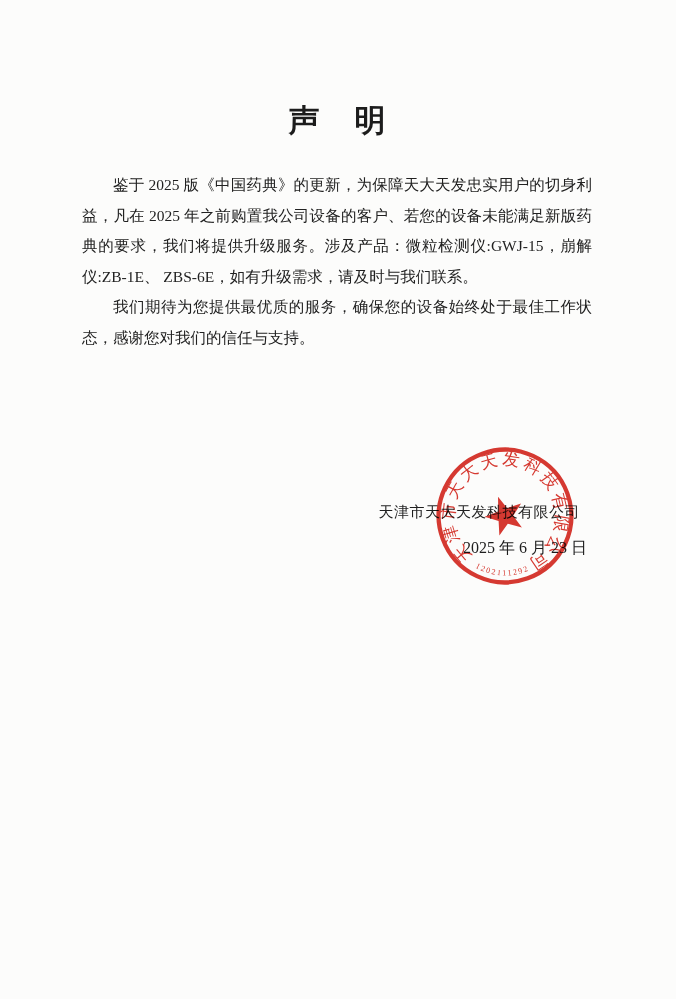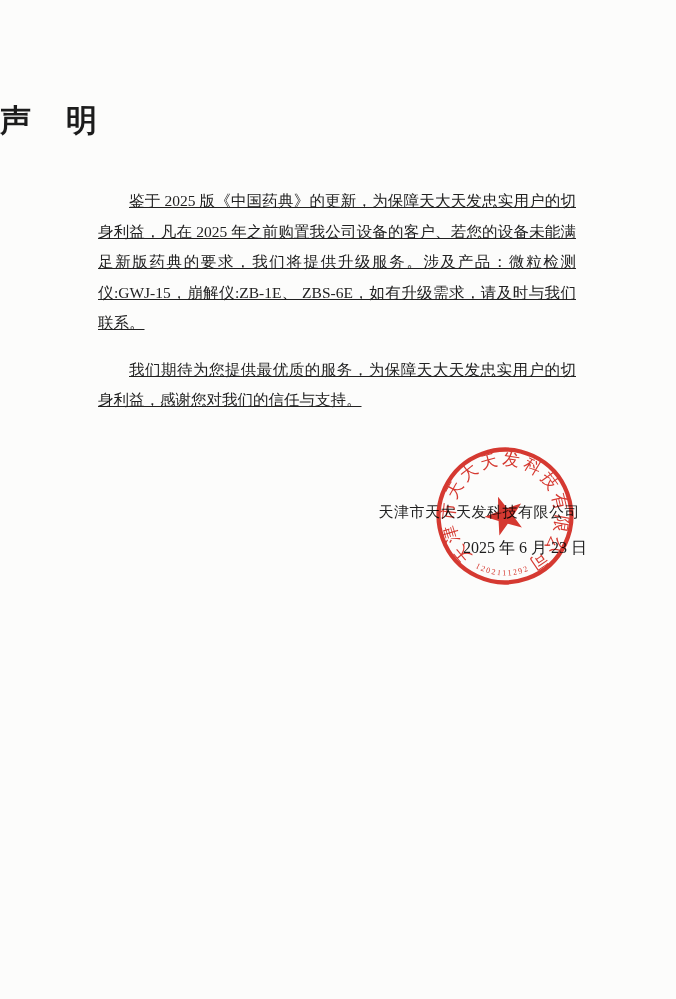--- a/index.html
+++ b/index.html
@@ -16,38 +16,38 @@
     overflow: hidden;
     font-family: "Liberation Serif", "DejaVu Serif", serif;
     color: #212121;
   }
   .doc-title {
     position: absolute;
     top: 100px;
     left: 0;
     width: 676px;
     margin: 0;
+    text-align: center;
     font-size: 31px;
     font-weight: bold;
     letter-spacing: 2px;
     color: #1c1c1c;
   }
   .doc-body {
     position: absolute;
     top: 170px;
     left: 82px;
     width: 510px;
     font-size: 15.5px;
     line-height: 30.5px;
     text-align: justify;
   }
   .doc-body p {
-    margin: 16px;
+    margin: 0;
     text-indent: 2em;
-    text-decoration: underline;
   }
   .signature-company {
     position: absolute;
     top: 503px;
     right: 96px;
     font-size: 15px;
     letter-spacing: 0.5px;
     color: #1e1e1e;
   }
   .signature-date {
@@ -74,21 +74,21 @@
 </style>
 </head>
 <body>
 
 <div class="page">
 
   <h1 class="doc-title">声　明</h1>
 
   <div class="doc-body">
     <p>鉴于 2025 版《中国药典》的更新，为保障天大天发忠实用户的切身利益，凡在 2025 年之前购置我公司设备的客户、若您的设备未能满足新版药典的要求，我们将提供升级服务。涉及产品：微粒检测仪:GWJ-15，崩解仪:ZB-1E、 ZBS-6E，如有升级需求，请及时与我们联系。</p>
-    <p>我们期待为您提供最优质的服务，为保障天大天发忠实用户的切身利益，感谢您对我们的信任与支持。</p>
+    <p>我们期待为您提供最优质的服务，确保您的设备始终处于最佳工作状态，感谢您对我们的信任与支持。</p>
   </div>
 
   <div class="signature-company">天津市天大天发科技有限公司</div>
 
   <div class="signature-date">2025 年 6 月 23 日</div>
 
   <svg class="seal" viewBox="0 0 200 200" aria-hidden="true">
     <defs>
       <path id="seal-ring-path" d="M 50.9 134.4 A 60 60 0 1 1 149.1 134.4 A 60 60 0 0 1 50.9 134.4"></path>
       <path id="seal-code-path" d="M 42.7 140.2 A 70 70 0 0 0 157.3 140.2"></path>

